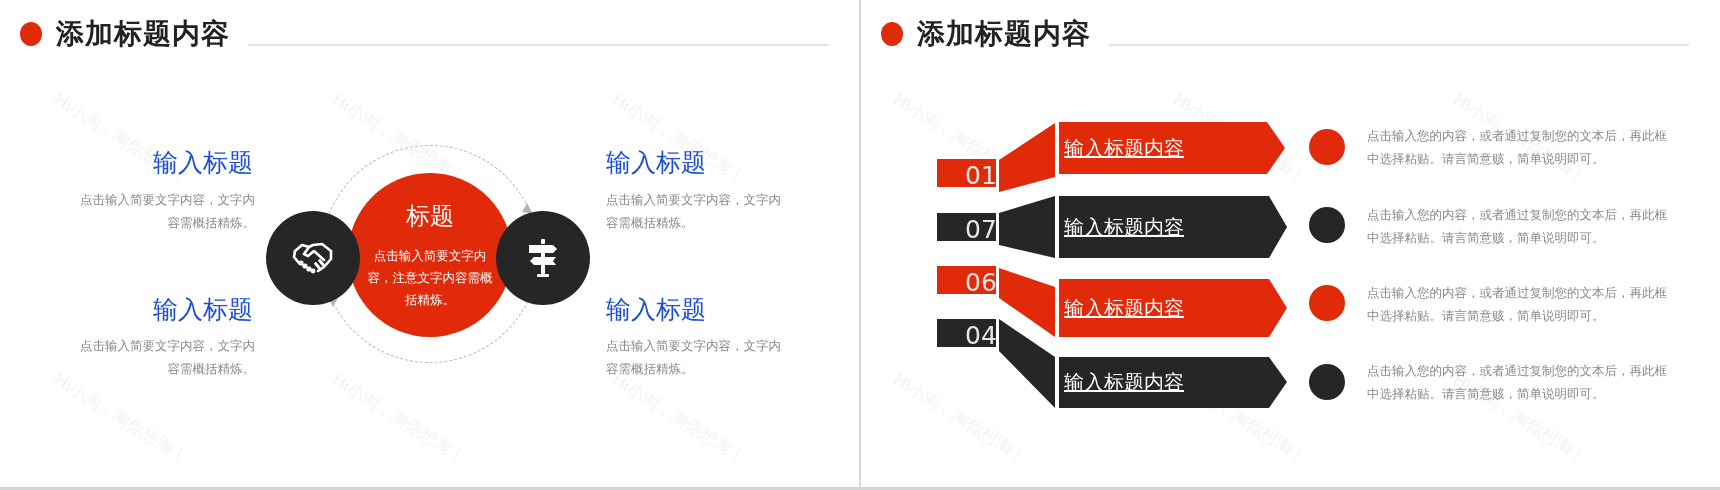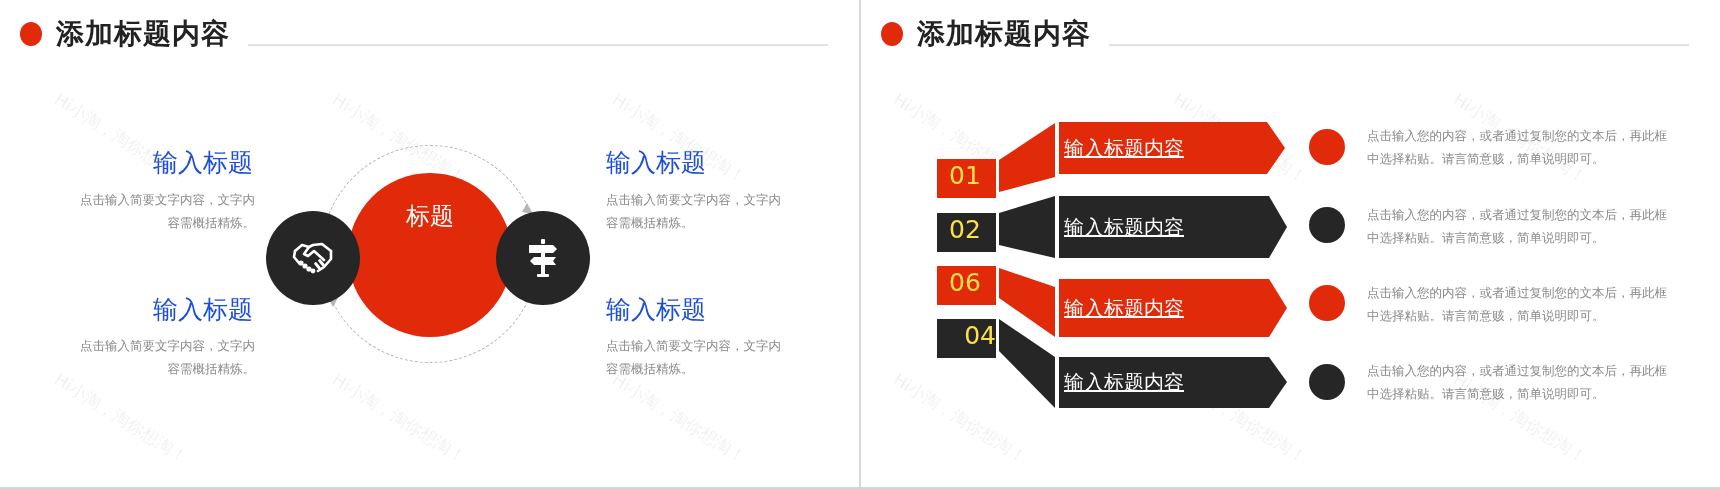--- a/index.html
+++ b/index.html
@@ -23,21 +23,21 @@
     .align-r { text-align: right; }
     .align-l { text-align: left; }
 
     .dashed-ring { position: absolute; left: 321px; top: 145px; width: 218px; height: 218px; border-radius: 50%; border: 1.5px dashed #b5b5b5; }
     .center-circle { position: absolute; left: 348px; top: 173px; width: 164px; height: 164px; border-radius: 50%; background: #e02a0a; color: #fff; text-align: center; }
     .center-title { position: absolute; left: 0; width: 100%; top: 30px; font-size: 24px; line-height: 30px; font-family: Liberation Mono, monospace; }
     .center-desc { position: absolute; left: 18px; width: 128px; top: 72px; font-size: 12.5px; line-height: 22px; }
     .icon-circle { position: absolute; width: 94px; height: 94px; border-radius: 50%; background: #262626; display: flex; align-items: center; justify-content: center; }
 
     
-    .num-box { position: absolute; left: 76px; width: 59px; height: 39px; color: #fde047; font-size: 25px; line-height: 33px; padding-left: 12px; }
+    .num-box { position: absolute; left: 76px; width: 59px; height: 28px; color: #e5e5e5; font-size: 25px; line-height: 33px; padding-left: 28px; }
     .shape-svg { position: absolute; left: 0; top: 0; }
     .bar-label { position: absolute; width: 212px; text-align: left; color: #fff; font-size: 20px; line-height: 30px; text-decoration: underline; }
     .bullet { position: absolute; width: 36px; height: 36px; border-radius: 50%; }
     .bullet-desc { position: absolute; left: 506px; width: 300px; font-size: 12.5px; color: #8a8a8a; line-height: 23px; }
   </style>
 </head>
 <body>
 
 <div class="slide slide-left">
 
@@ -63,20 +63,21 @@
   <div class="item-desc align-l" style="left:606px; top:334px;">点击输入简要文字内容，文字内容需概括精炼。</div>
 
   <div class="dashed-ring"></div>
   <svg class="shape-svg" width="859" height="488">
     <polygon points="527,203 533,214 522,212" fill="#b5b5b5"></polygon>
     <polygon points="333,307 327,296 338,298" fill="#b5b5b5"></polygon>
   </svg>
 
   <div class="center-circle">
     <div class="center-title">标题</div>
+    <div class="center-desc">点击输入简要文字内容，注意文字内容需概括精炼。</div>
   </div>
 
   <div class="icon-circle" style="left:266px; top:211px;">
     <svg width="42" height="34" viewBox="0 0 42 34">
       <g fill="none" stroke="#ffffff" stroke-width="2.6" stroke-linejoin="round" stroke-linecap="round">
         <path d="M3 10 L10 4 L17 6 L21 4 L30 3 L39 10"></path>
         <path d="M3 10 L2 16 L7 22"></path>
         <path d="M39 10 L39 18 L32 26 L26 30"></path>
         <path d="M17 6 L12 13 L16 15 L22 10 L32 19"></path>
       </g>
@@ -129,21 +130,21 @@
     <polygon points="198,196 408,196 426,227 408,258 198,258" fill="#262626"></polygon>
 
     <polygon points="138,268 194,287 194,337 138,298" fill="#e02a0a"></polygon>
     <polygon points="198,279 408,279 426,308 408,337 198,337" fill="#e02a0a"></polygon>
 
     <polygon points="138,319 194,357 194,408 138,351" fill="#262626"></polygon>
     <polygon points="198,357 408,357 426,382 408,408 198,408" fill="#262626"></polygon>
   </svg>
 
   <div class="num-box" style="top:159px; background:#e02a0a;">01</div>
-  <div class="num-box" style="top:213px; background:#262626;">02</div>
+  <div class="num-box" style="top:213px; background:#262626;">07</div>
   <div class="num-box" style="top:266px; background:#e02a0a;">06</div>
   <div class="num-box" style="top:319px; background:#262626;text-align:right;">04</div>
 
   <div class="bar-label" style="left:203px; top:133px;">输入标题内容</div>
   <div class="bar-label" style="left:203px; top:212px;">输入标题内容</div>
   <div class="bar-label" style="left:203px; top:293px;">输入标题内容</div>
   <div class="bar-label" style="left:203px; top:367px;">输入标题内容</div>
 
   <div class="bullet" style="left:448px; top:129px; background:#e02a0a;"></div>
   <div class="bullet" style="left:448px; top:207px; background:#262626;"></div>

